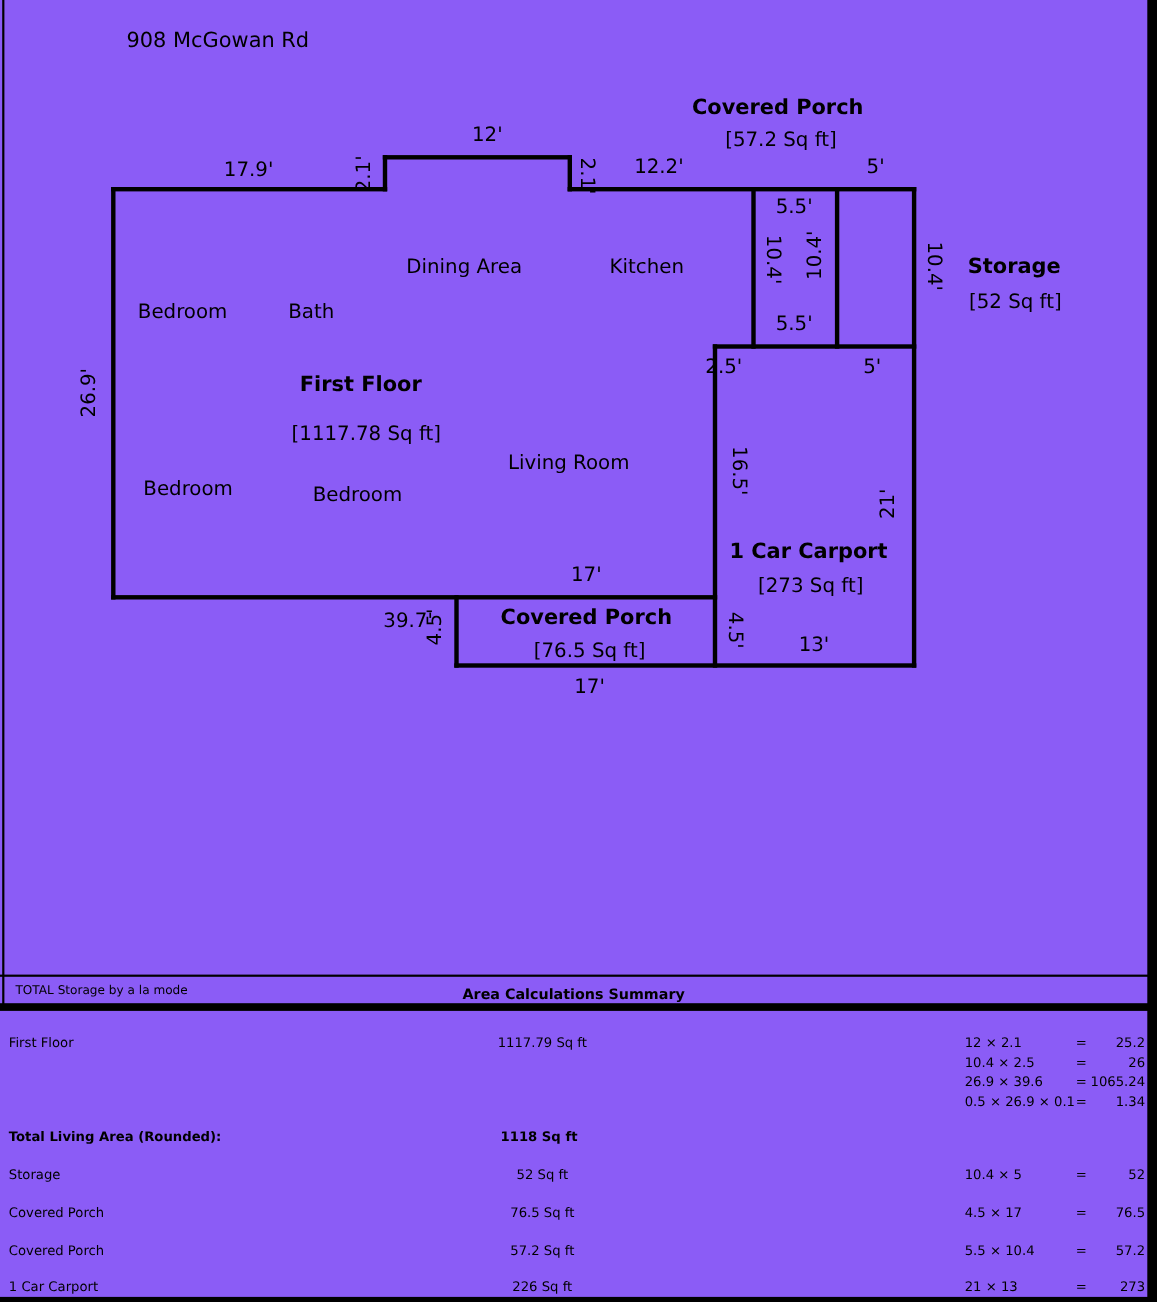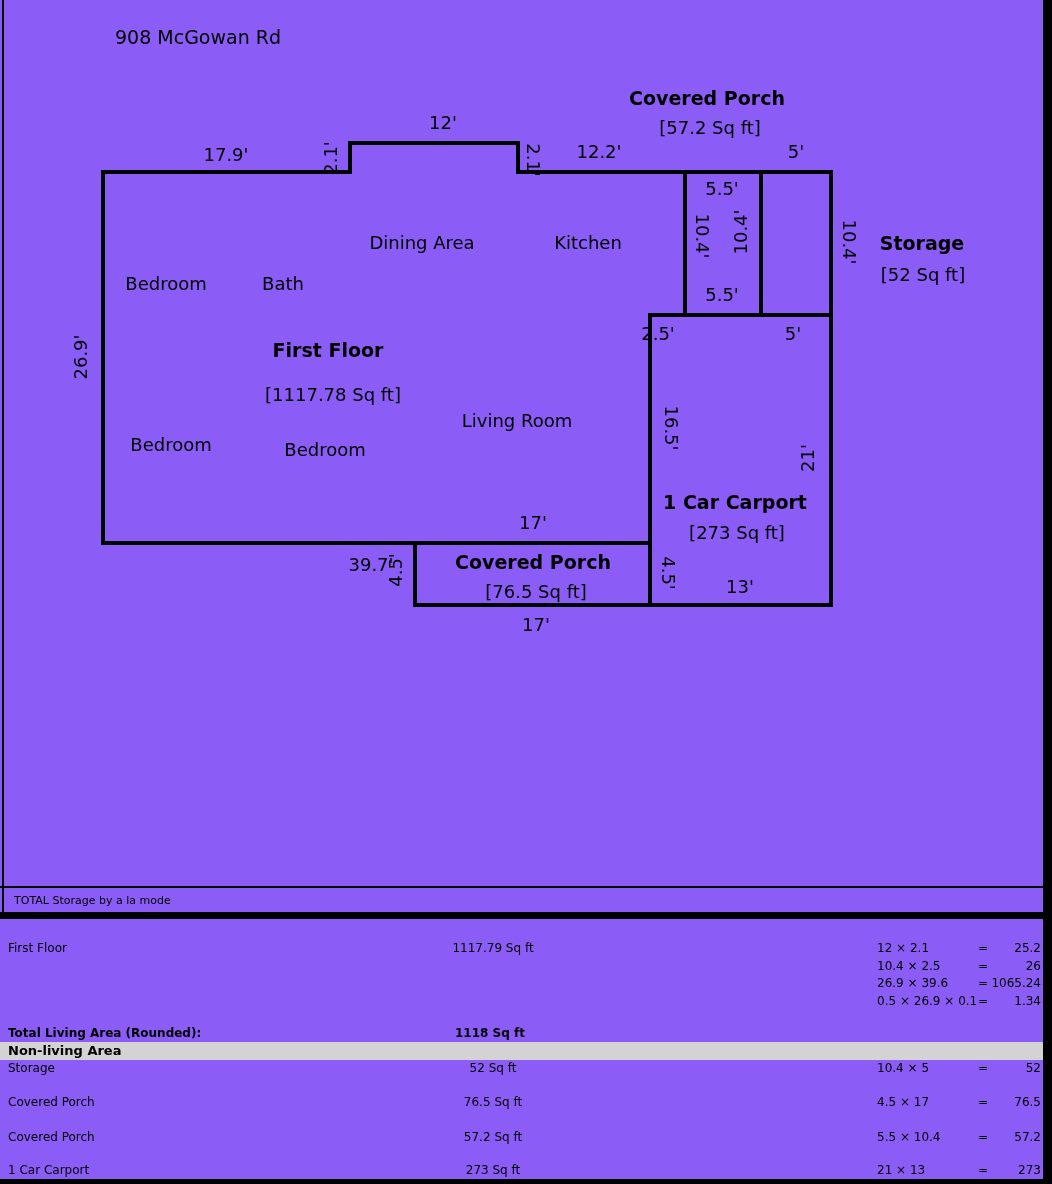--- a/index.html
+++ b/index.html
@@ -89,20 +89,21 @@
     <span class="lbl ccw" style="left:396px;top:570px">4.5'</span>
     <span class="lbl b" style="left:533px;top:562px">Covered Porch</span>
     <span class="lbl" style="left:536px;top:592px">[76.5 Sq ft]</span>
     <span class="lbl cw" style="left:668px;top:573px">4.5'</span>
     <span class="lbl" style="left:740px;top:587px">13'</span>
     <span class="lbl" style="left:536px;top:625px">17'</span>
   </div>
 
   <div id="summary">
     <span class="abs branding">TOTAL Storage by a la mode</span>
+    <div class="abs title">Area Calculations Summary</div>
     <div class="abs hbar"></div>
 
 
     <span class="abs" style="left:8px;top:53px">First Floor</span>
     <span class="abs ctr" style="left:493px;top:53px">1117.79 Sq ft</span>
 
     <span class="abs" style="left:877px;top:53px">12 × 2.1</span>
     <span class="abs ctr" style="left:983px;top:53px">=</span>
     <span class="abs rgt" style="right:11px;top:53px">25.2</span>
 
@@ -114,44 +115,41 @@
     <span class="abs ctr" style="left:983px;top:88px">=</span>
     <span class="abs rgt" style="right:11px;top:88px">1065.24</span>
 
     <span class="abs" style="left:877px;top:106px">0.5 × 26.9 × 0.1</span>
     <span class="abs ctr" style="left:983px;top:106px">=</span>
     <span class="abs rgt" style="right:11px;top:106px">1.34</span>
 
     <span class="abs bold" style="left:8px;top:138px">Total Living Area (Rounded):</span>
     <span class="abs ctr bold" style="left:490px;top:138px">1118 Sq ft</span>
 
-    <div class="abs gbar" style="top:154px">
-      <span class="abs hdr" style="left:8px">Non-living Area</span>
-    </div>
 
     <span class="abs" style="left:8px;top:173px">Storage</span>
     <span class="abs ctr" style="left:493px;top:173px">52 Sq ft</span>
     <span class="abs" style="left:877px;top:173px">10.4 × 5</span>
     <span class="abs ctr" style="left:983px;top:173px">=</span>
     <span class="abs rgt" style="right:11px;top:173px">52</span>
 
     <span class="abs" style="left:8px;top:207px">Covered Porch</span>
     <span class="abs ctr" style="left:493px;top:207px">76.5 Sq ft</span>
     <span class="abs" style="left:877px;top:207px">4.5 × 17</span>
     <span class="abs ctr" style="left:983px;top:207px">=</span>
     <span class="abs rgt" style="right:11px;top:207px">76.5</span>
 
     <span class="abs" style="left:8px;top:242px">Covered Porch</span>
     <span class="abs ctr" style="left:493px;top:242px">57.2 Sq ft</span>
     <span class="abs" style="left:877px;top:242px">5.5 × 10.4</span>
     <span class="abs ctr" style="left:983px;top:242px">=</span>
     <span class="abs rgt" style="right:11px;top:242px">57.2</span>
 
     <span class="abs" style="left:8px;top:275px">1 Car Carport</span>
-    <span class="abs ctr" style="left:493px;top:275px">273 Sq ft</span>
+    <span class="abs ctr" style="left:493px;top:275px">226 Sq ft</span>
     <span class="abs" style="left:877px;top:275px">21 × 13</span>
     <span class="abs ctr" style="left:983px;top:275px">=</span>
     <span class="abs rgt" style="right:11px;top:275px">273</span>
   </div>
 
   <div class="edge" style="left:2px;top:0;width:2px;height:917px"></div>
   <div class="edge" style="left:1043px;top:0;width:9px;height:1184px"></div>
   <div class="edge" style="left:0;top:1179px;width:1052px;height:5px"></div>
 
 </div>

